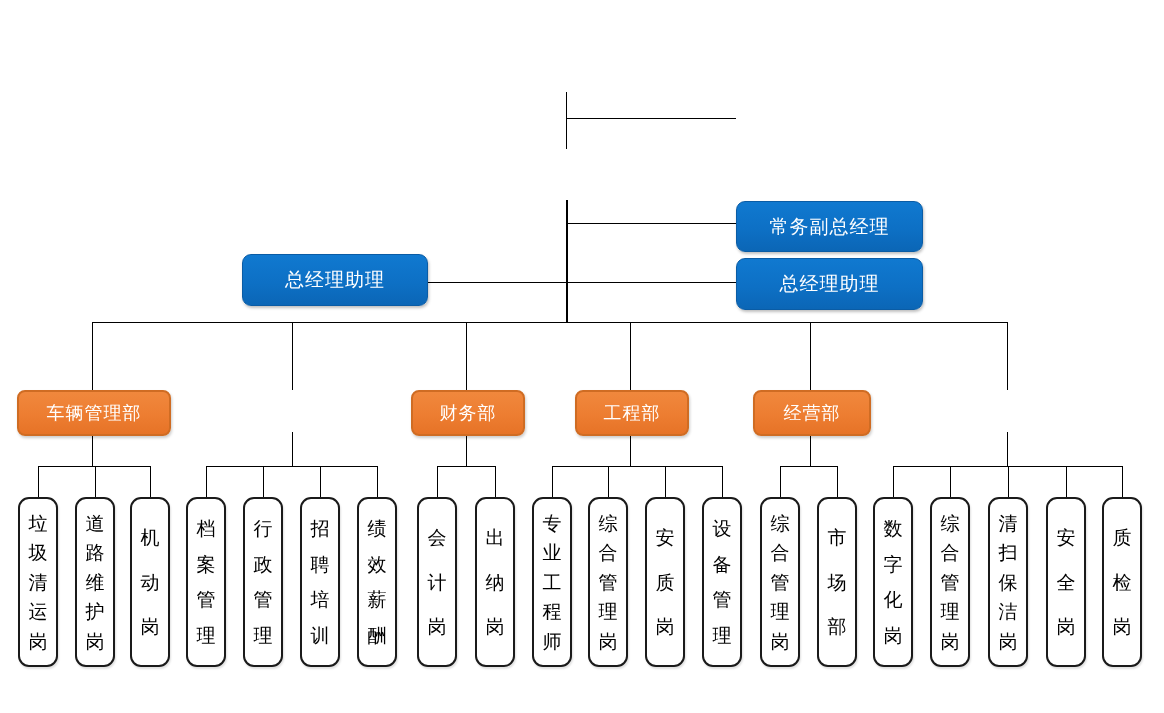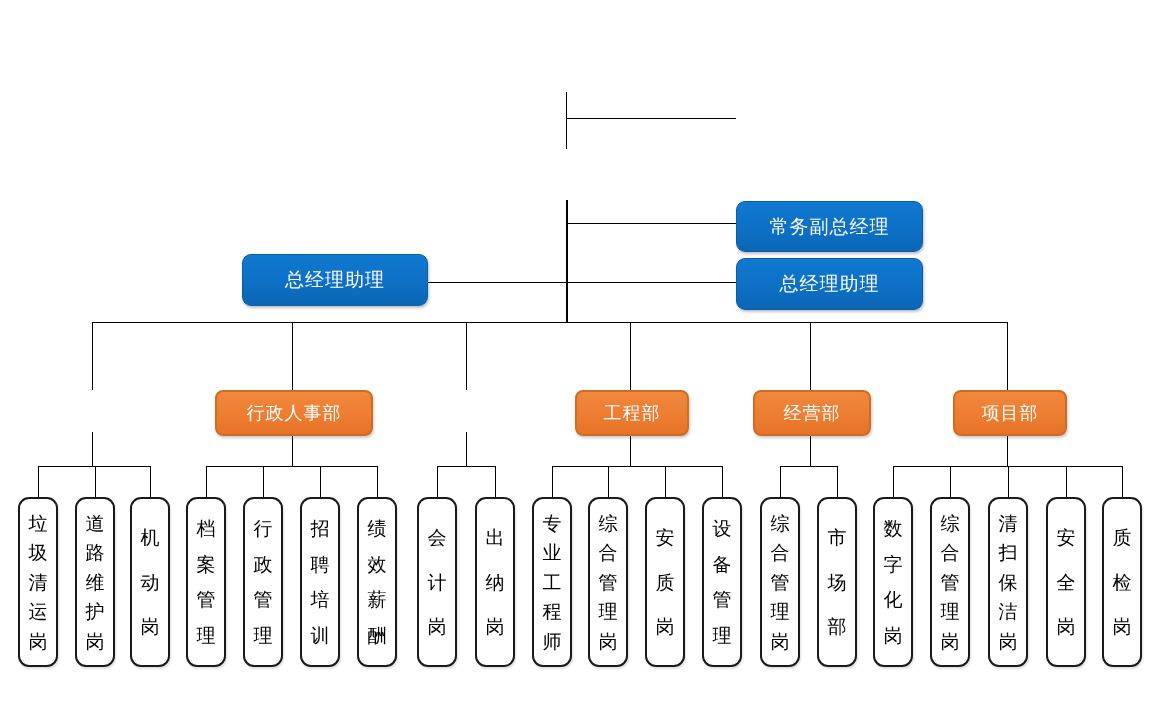--- a/index.html
+++ b/index.html
@@ -103,31 +103,31 @@
   <div class="blue-node" style="left:736px;top:201px;width:185px;height:49px">
     <span>常务副总经理</span>
   </div>
   <div class="blue-node" style="left:242px;top:254px;width:184px;height:50px">
     <span>总经理助理</span>
   </div>
   <div class="blue-node" style="left:736px;top:258px;width:185px;height:50px">
     <span>总经理助理</span>
   </div>
 
-  <div class="dept-node" style="left:215px;top:390px;width:154px;height:42px">
-    <span>行政人事部</span>
+  <div class="dept-node" style="left:17px;top:390px;width:150px;height:42px">
+    <span>车辆管理部</span>
+  </div>
+  <div class="dept-node" style="left:411px;top:390px;width:110px;height:42px">
+    <span>财务部</span>
   </div>
   <div class="dept-node" style="left:575px;top:390px;width:110px;height:42px">
     <span>工程部</span>
   </div>
   <div class="dept-node" style="left:753px;top:390px;width:114px;height:42px">
     <span>经营部</span>
-  </div>
-  <div class="dept-node" style="left:953px;top:390px;width:110px;height:42px">
-    <span>项目部</span>
   </div>
 
   <div class="post-node" style="left:18px">
     <span class="vtext">
         <span>垃</span>
         <span>圾</span>
         <span>清</span>
         <span>运</span>
         <span>岗</span>
       </span>

